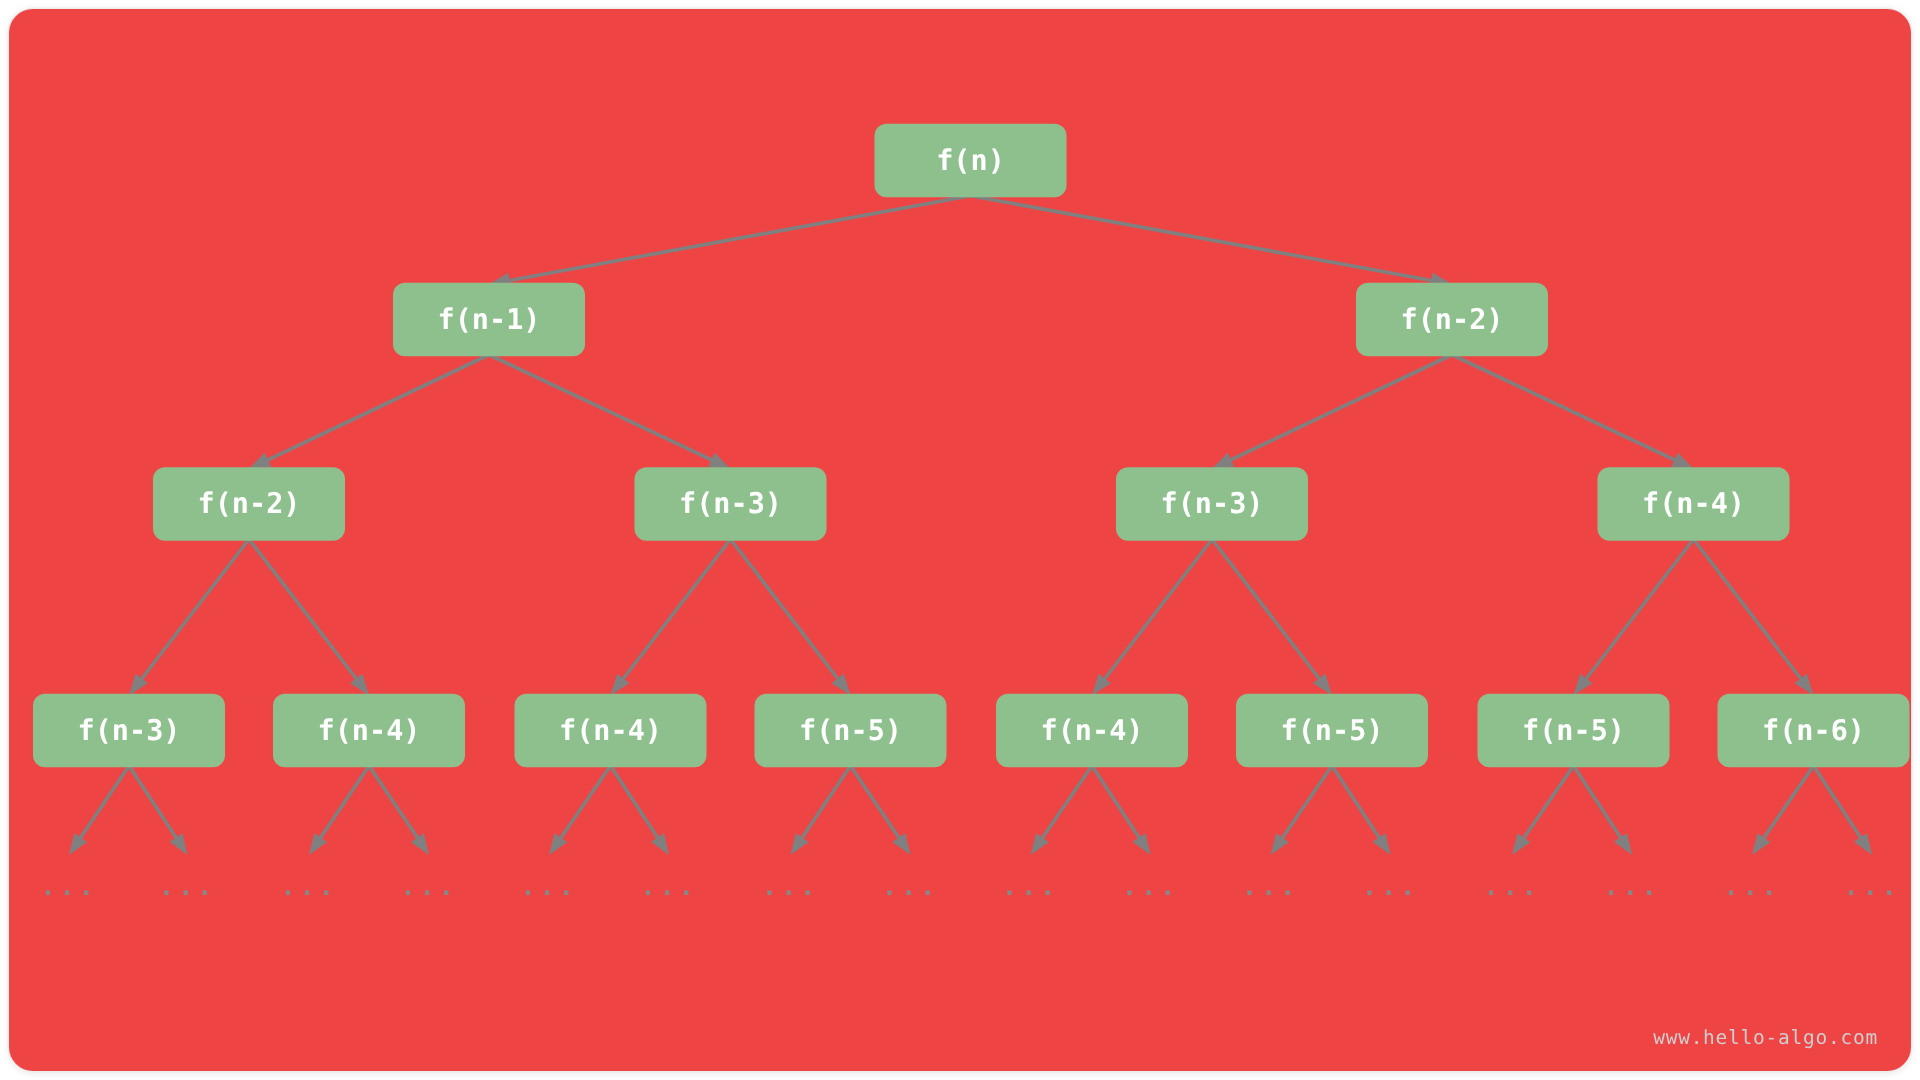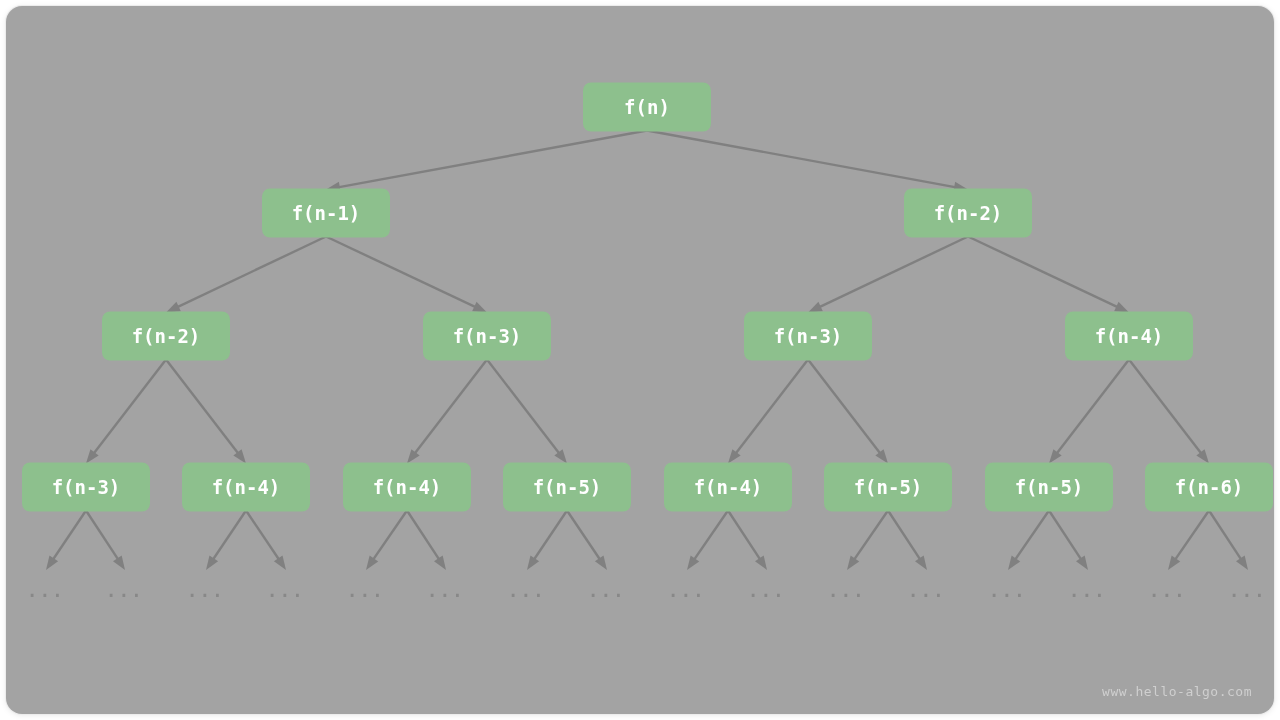--- a/index.html
+++ b/index.html
@@ -10,21 +10,21 @@
     background: #ffffff;
     font-family: "DejaVu Sans Mono", monospace;
     overflow: hidden;
   }
   #figure-card {
     position: absolute;
     left: 6px;
     top: 6px;
     width: 1268px;
     height: 708px;
-    background: #a3a3a3;
+    background: #ef4444;
     border-radius: 16px;
     box-shadow: 0 0 0 1px #ececec, 0 1px 6px rgba(0,0,0,0.10);
     overflow: hidden;
   }
   #tree-svg {
     position: absolute;
     left: 0;
     top: 0;
     width: 1280px;
     height: 720px;

